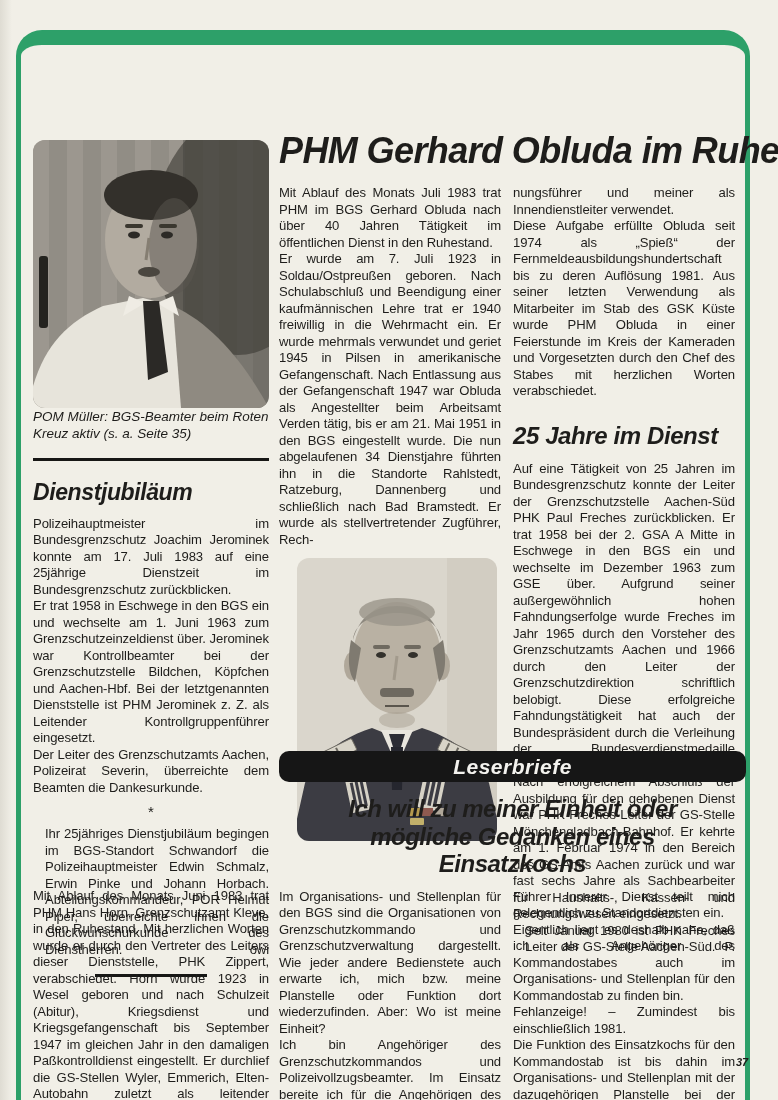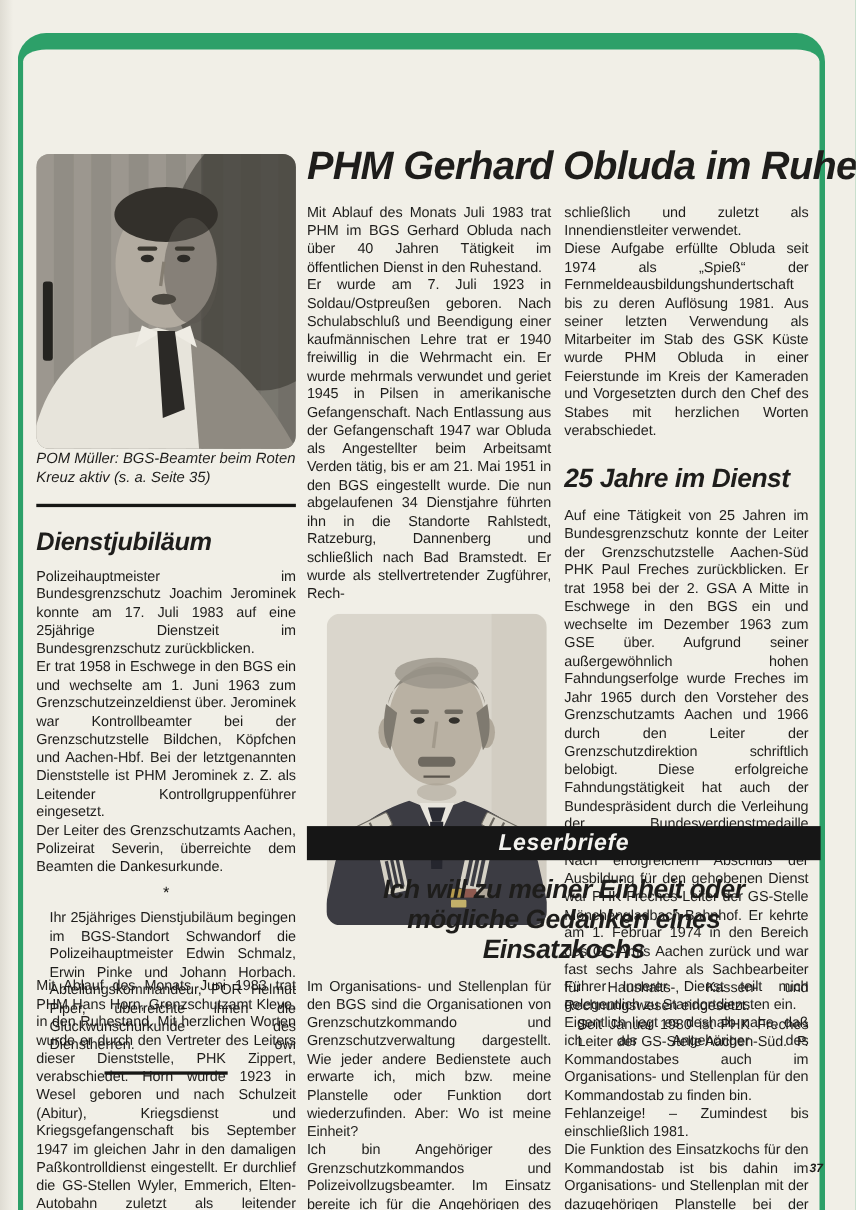--- a/index.html
+++ b/index.html
@@ -38,21 +38,21 @@
     letter-spacing:-0.6px; white-space:nowrap; }
   .cols { display:flex; gap:12px; }
   .c { width:222px; }
   .photo2 { width:200px; height:283px; border-radius:12px; overflow:hidden; display:block;
     margin:10px 0 0 18px; }
   .h-sub { font-size:24px; font-style:italic; font-weight:bold; margin:22px 0 11px; letter-spacing:-0.4px; }
 
   
   .leserbriefe { position:absolute; left:279px; top:751px; width:467px; }
   .banner { height:31px; background:#161616; color:#f3f2ee; display:flex; align-items:center;
-    justify-content:center; font-size:21px; font-weight:bold; font-style:italic; letter-spacing:.5px; }
+    justify-content:center; font-size:21px; font-weight:bold; font-style:italic; letter-spacing:.5px;border-radius:10px; }
   .lb-title { font-size:24px; font-weight:bold; font-style:italic; line-height:27.5px;
     margin:13px 0 11px; letter-spacing:-0.5px;text-align:center; }
   .lb-title div { white-space:nowrap; }
   .lb-cols { display:flex; gap:12px; width:456px; }
 
   .pagenum { position:absolute; left:736px; top:1056px; font-size:11px; font-weight:bold;font-style:italic; }
 </style>
 </head>
 <body>
 
@@ -158,21 +158,21 @@
         <rect x="107" y="87" width="17" height="4" rx="2" fill="#6f6a60"></rect>
         <ellipse cx="84" cy="97" rx="5" ry="3" fill="#33312c"></ellipse>
         <ellipse cx="116" cy="97" rx="5" ry="3" fill="#33312c"></ellipse>
         <path d="M100,98 L97,122" stroke="#a29a8c" stroke-width="3" fill="none"></path>
         <rect x="83" y="130" width="34" height="9" rx="4" fill="#6e6960"></rect>
         <path d="M88,148 L112,148" stroke="#5a554d" stroke-width="2"></path>
         <ellipse cx="100" cy="162" rx="18" ry="8" fill="#a89f92" opacity="0.5"></ellipse>
       </svg>
     </div>
     <div class="c">
-      <p>schließlich und zuletzt als Innendienstleiter verwendet.</p>
+      <p>nungsführer und meiner als Innendienstleiter verwendet.</p>
       <p>Diese Aufgabe erfüllte Obluda seit 1974 als „Spieß“ der Fernmeldeausbildungshundertschaft bis zu deren Auflösung 1981. Aus seiner letzten Verwendung als Mitarbeiter im Stab des GSK Küste wurde PHM Obluda in einer Feierstunde im Kreis der Kameraden und Vorgesetzten durch den Chef des Stabes mit herzlichen Worten verabschiedet.</p>
       <div class="h-sub">25 Jahre im Dienst</div>
       <p>Auf eine Tätigkeit von 25 Jahren im Bundesgrenzschutz konnte der Leiter der Grenzschutzstelle Aachen-Süd PHK Paul Freches zurückblicken. Er trat 1958 bei der 2. GSA A Mitte in Eschwege in den BGS ein und wechselte im Dezember 1963 zum GSE über. Aufgrund seiner außergewöhnlich hohen Fahndungserfolge wurde Freches im Jahr 1965 durch den Vorsteher des Grenzschutzamts Aachen und 1966 durch den Leiter der Grenzschutzdirektion schriftlich belobigt. Diese erfolgreiche Fahndungstätigkeit hat auch der Bundespräsident durch die Verleihung der Bundesverdienstmedaille anerkannt.</p>
       <p>Nach erfolgreichem Abschluß der Ausbildung für den gehobenen Dienst war PHK Freches Leiter der GS-Stelle Mönchengladbach-Bahnhof. Er kehrte am 1. Februar 1974 in den Bereich des GS-Amts Aachen zurück und war fast sechs Jahre als Sachbearbeiter für Haushalts-, Kassen- und Rechnungswesen eingesetzt.</p>
       <p class="sigp"><span>Seit Januar 1980 ist PHK Freches Leiter der GS-Stelle Aachen-Süd.</span><span class="sig">P.</span></p>
     </div>
   </div>
 </div>
 
 <div class="leserbriefe">

